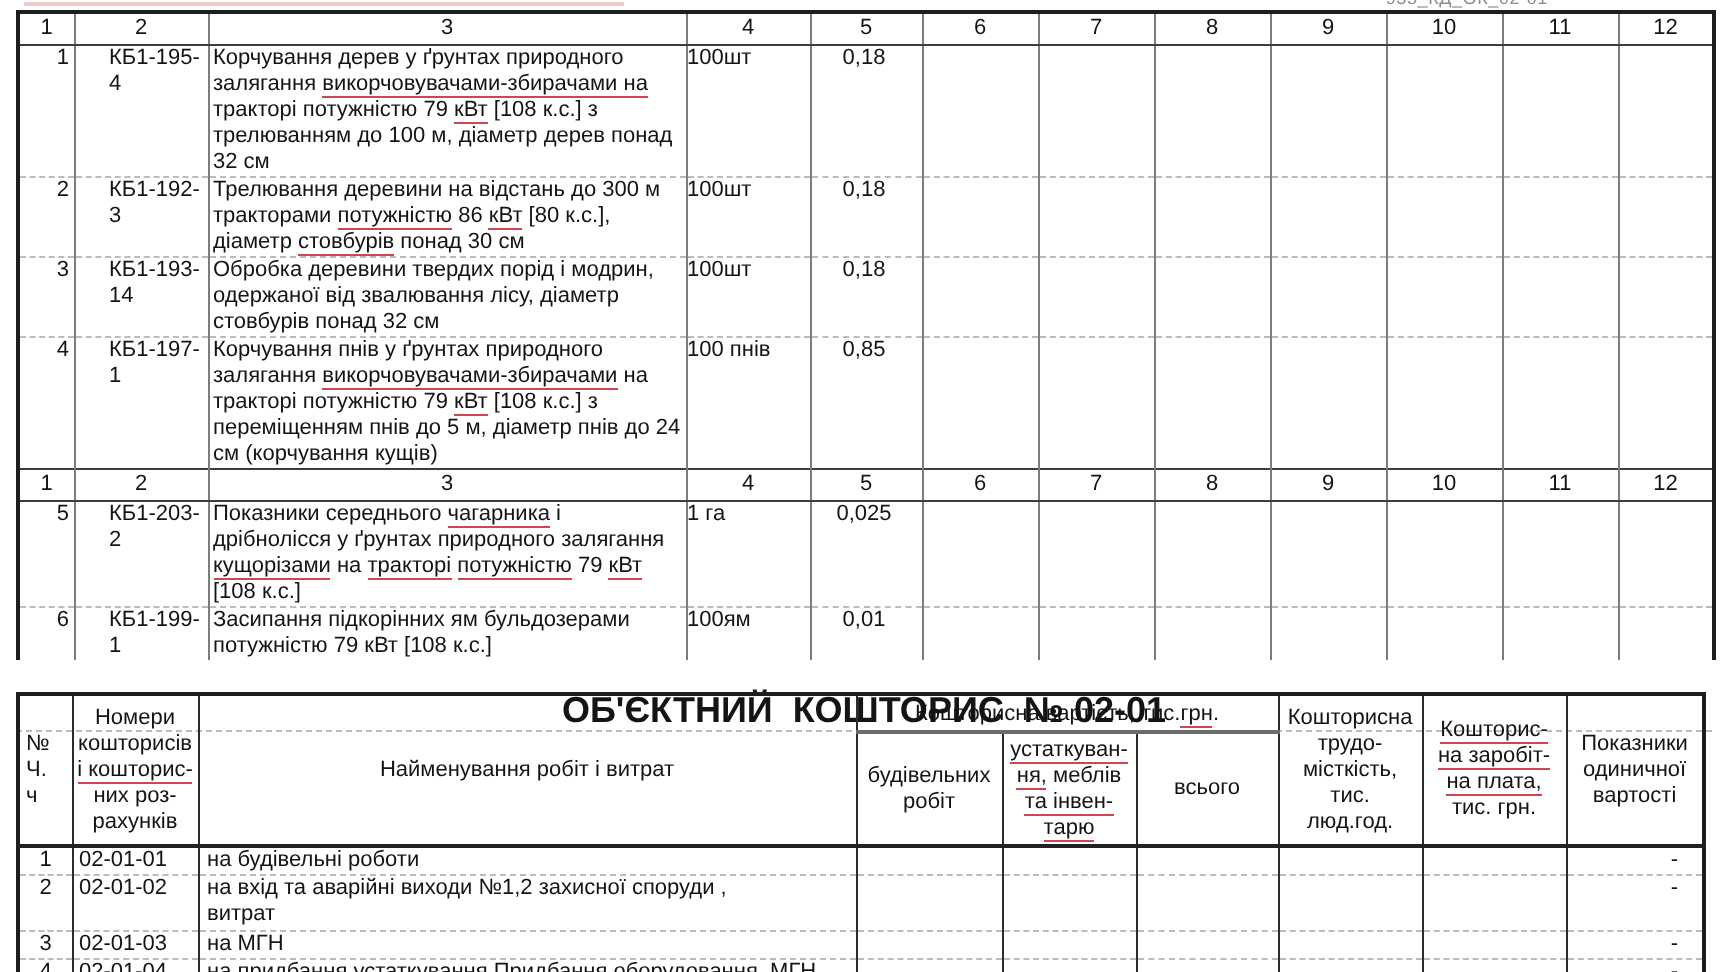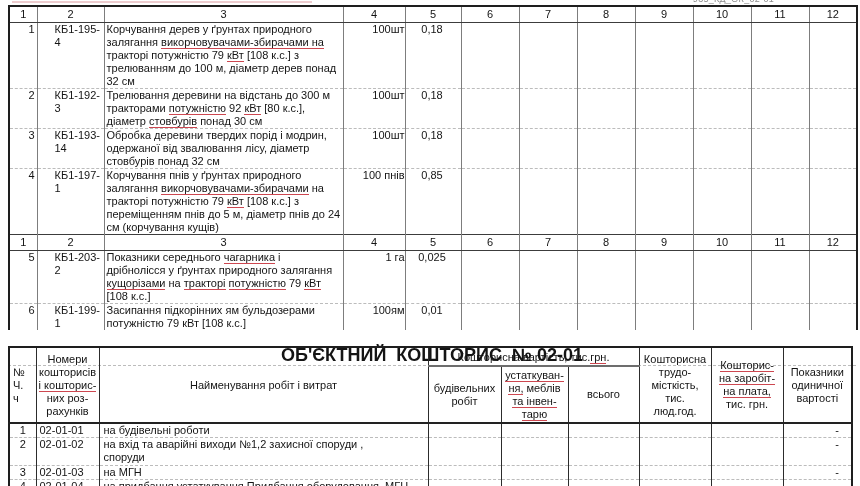--- a/index.html
+++ b/index.html
@@ -24,21 +24,21 @@
     padding:0;vertical-align:top;overflow:hidden;
   }
   table.ut td:first-child{border-left:none;}
   table.ut tr.hdr td{
     border-top:1px solid #3c3c3c;border-bottom:1px solid #3c3c3c;
     text-align:center;line-height:15px;
   }
   table.ut td.c-num{text-align:right;padding-right:2px;}
   table.ut td.c-code{padding-left:17px;}
   table.ut td.c-desc{padding-left:2px;padding-right:2px;margin-left:44px;}
-  table.ut td.c-unit{text-align:right;}
+  table.ut td.c-unit{text-align:left;}
   table.ut td.c-qty{text-align:center;padding-right:2px;}
 
   .ru{border-bottom:1.5px solid #cd4750;}
 
   .title{
     position:absolute;left:8px;top:321px;width:848px;height:18px;line-height:17px;
     text-align:center;font-weight:bold;font-size:18px;white-space:pre;
     border-bottom:1px dashed #bcbcbc;
     margin-top:26px;
   }
@@ -115,21 +115,21 @@
           <td></td>
           <td></td>
           <td></td>
           <td></td>
           <td></td>
           <td></td>
         </tr>
         <tr style="height: 39px;">
           <td class="c-num"><span>2</span></td>
           <td class="c-code"><span>КБ1-192-3</span></td>
-          <td class="c-desc"><span>Трелювання деревини на відстань до 300 м тракторами </span><span class="ru">потужністю</span><span> 92 </span><span class="ru">кВт</span><span> [80 к.с.], діаметр </span><span class="ru">стовбурів</span><span> понад 30 см</span></td>
+          <td class="c-desc"><span>Трелювання деревини на відстань до 300 м тракторами </span><span class="ru">потужністю</span><span> 86 </span><span class="ru">кВт</span><span> [80 к.с.], діаметр </span><span class="ru">стовбурів</span><span> понад 30 см</span></td>
           <td class="c-unit"><span>100шт</span></td>
           <td class="c-qty"><span>0,18</span></td>
           <td></td>
           <td></td>
           <td></td>
           <td></td>
           <td></td>
           <td></td>
           <td></td>
         </tr>
@@ -244,21 +244,21 @@
           <td></td>
           <td></td>
           <td></td>
           <td></td>
           <td></td>
           <td class="v-dash">-</td>
         </tr>
         <tr style="height: 28px;">
           <td class="v-num">2</td>
           <td class="v-code">02-01-02</td>
-          <td class="v-name"><span>на вхід  та аварійні виходи №1,2 захисної  споруди ,</span><br><span>споруди</span></td>
+          <td class="v-name"><span>на вхід  та аварійні виходи №1,2 захисної  споруди ,</span><br><span>витрат</span></td>
           <td></td>
           <td></td>
           <td></td>
           <td></td>
           <td></td>
           <td class="v-dash">-</td>
         </tr>
         <tr style="height: 14px;">
           <td class="v-num">3</td>
           <td class="v-code">02-01-03</td>

